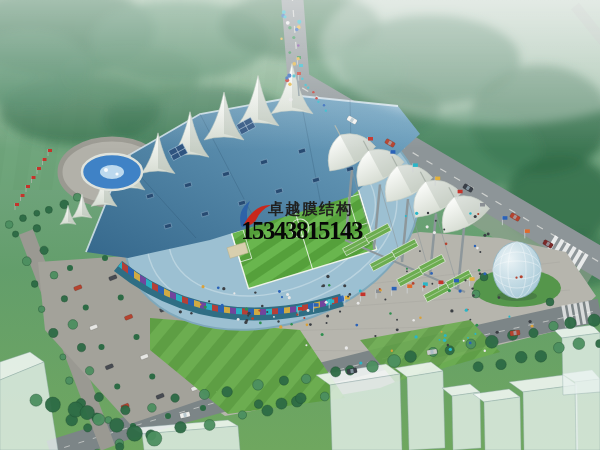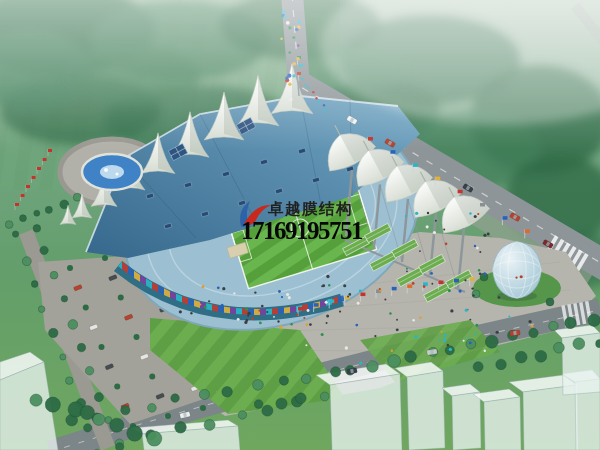--- a/index.html
+++ b/index.html
@@ -766,15 +766,15 @@
   <rect x="0" y="0" width="600" height="150" fill="url(#mistGrad)"></rect>
   <ellipse cx="500" cy="45" rx="180" ry="80" fill="#ffffff" opacity="0.28" filter="url(#soft)"></ellipse>
 </svg>
 
 <div class="watermark">
   <svg class="wm-logo" viewBox="0 0 38 40">
     <path d="M6,30 Q2,14 15,5 Q10,16 13,26 Q10,33 6,30 Z" style="fill:var(--wm_blue,#2a5fa8)" opacity="0.9"></path>
     <path d="M9,28 Q20,8 36,9 Q25,14 21,24 Q15,32 9,28 Z" style="fill:var(--wm_red,#c9281c)"></path>
   </svg>
   <span class="wm-company">卓越膜结构</span>
-  <div class="wm-phone">17169195751</div>
+  <div class="wm-phone">15343815143</div>
 </div>
 </div>
 
 </body></html>

